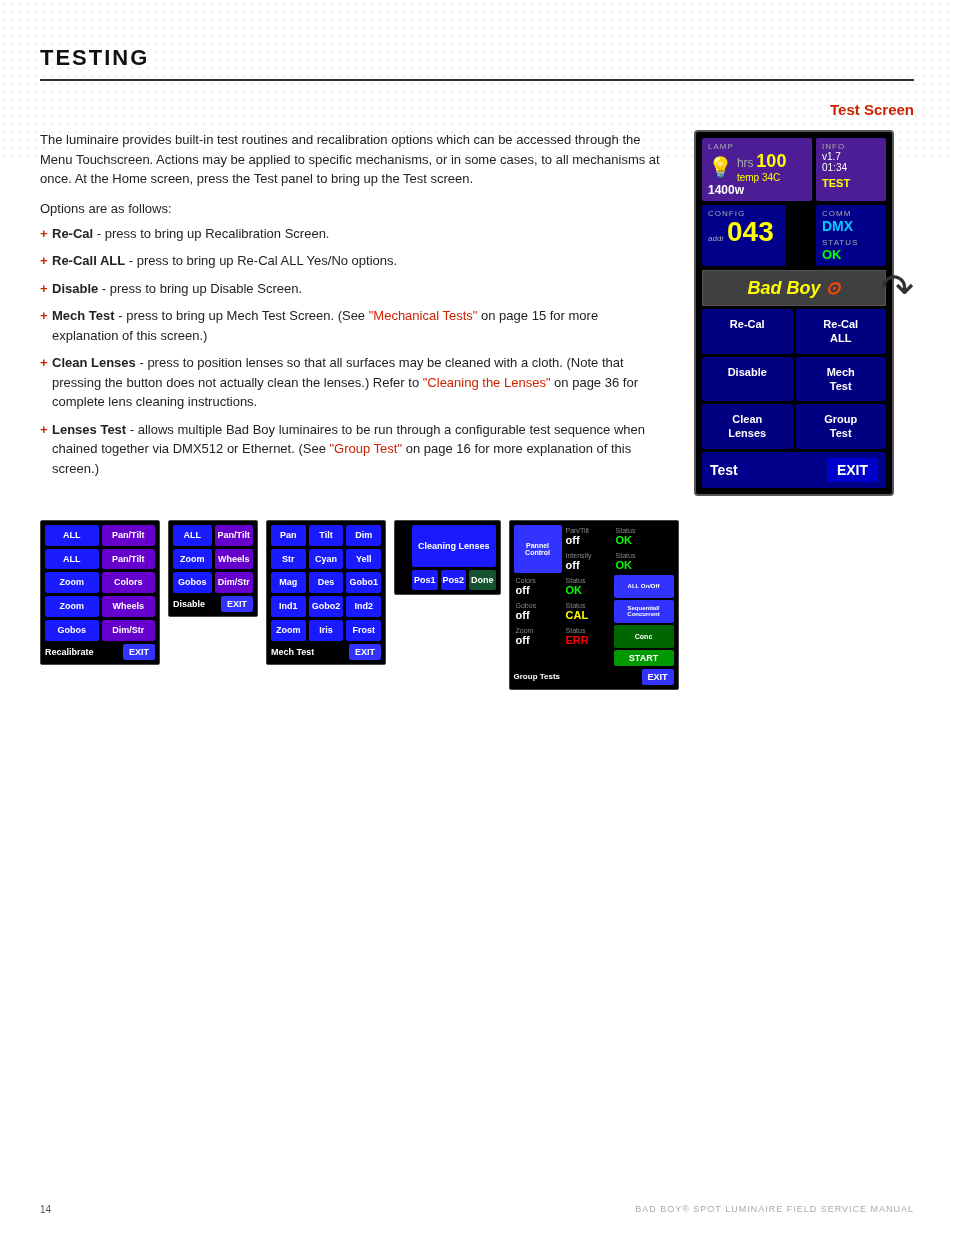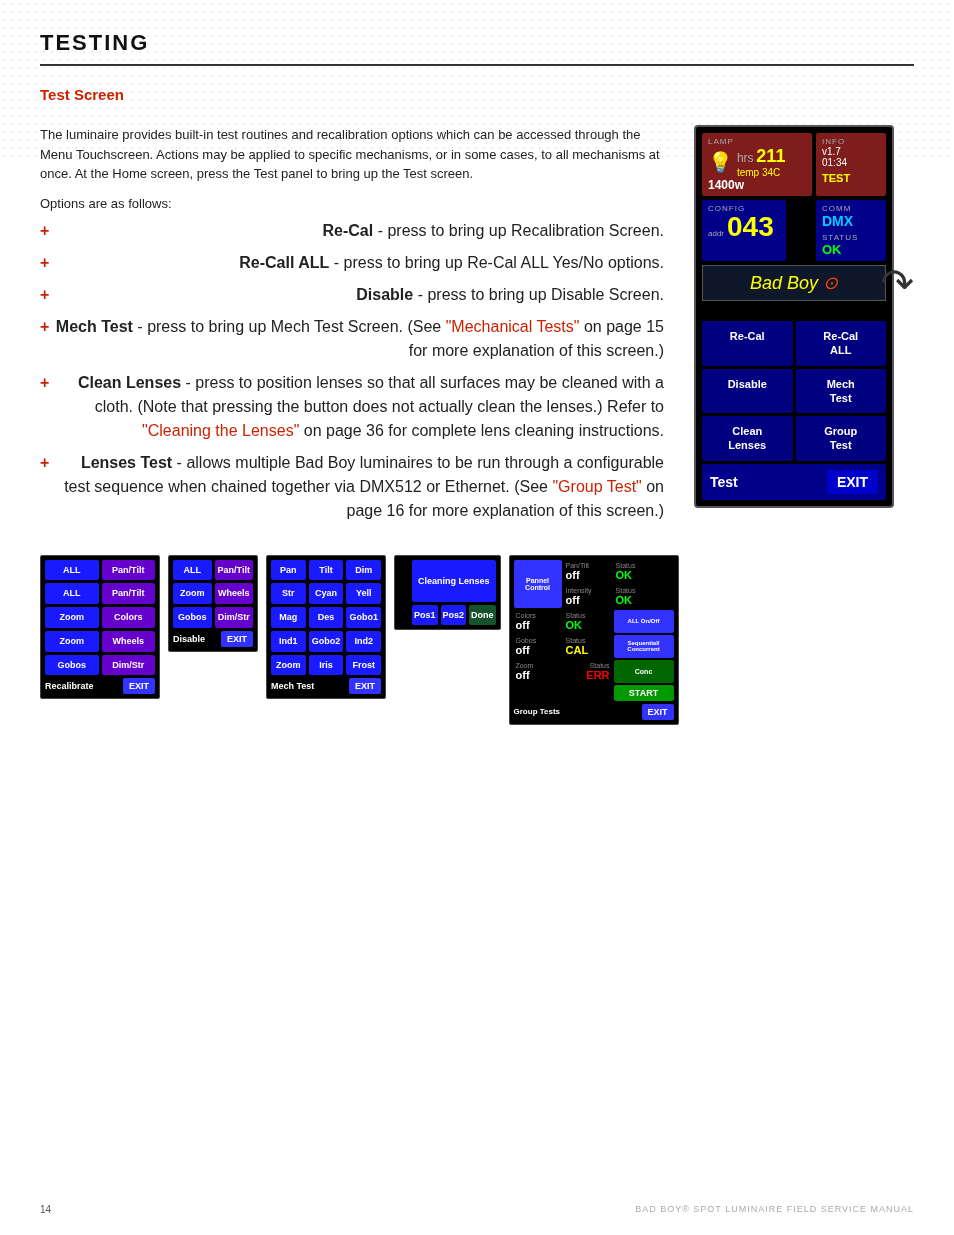--- a/index.html
+++ b/index.html
@@ -30,35 +30,37 @@
       position: relative;
       z-index: 1;
       padding: 30px 40px 40px 40px;
     }
 
     
     .page-header {
       border-bottom: 2px solid #333;
       padding-bottom: 8px;
       margin-bottom: 20px;
+      margin-top: 15px;
     }
     .page-title {
       font-size: 22px;
       font-weight: 900;
       letter-spacing: 2px;
       text-transform: uppercase;
       color: #111;
     }
 
     
     .section-title {
       font-size: 15px;
       font-weight: bold;
       color: #cc2200;
-      margin-bottom: 22px;
+      margin-bottom: 12px;
+      text-align: right;
     }
 
     
     .two-col {
       display: flex;
       gap: 30px;
       align-items: flex-start;
     }
     .text-col {
       flex: 1;
@@ -76,24 +78,23 @@
       margin-bottom: 8px;
       font-size: 13px;
     }
     .options-list {
       list-style: none;
       padding: 0;
     }
     .options-list li {
       margin-bottom: 8px;
       line-height: 1.5;
-      font-size: 16px;
+      font-size: 13px;
       padding-left: 12px;
       position: relative;
-      text-align: right;
     }
     .options-list li::before {
       content: '+';
       position: absolute;
       left: 0;
       color: #cc2200;
       font-weight: bold;
     }
     .options-list li b {
       font-weight: bold;
@@ -111,21 +112,21 @@
       padding: 6px;
       color: #fff;
       font-size: 10px;
     }
     .device-top {
       display: flex;
       gap: 4px;
       margin-bottom: 4px;
     }
     .device-panel {
-      background: #7f1d1d;
+      background: #4c1d95;
       padding: 4px 6px;
       border-radius: 2px;
     }
     .device-panel.lamp-panel {
       flex: 1;
     }
     .device-panel.info-panel {
       flex: 0 0 70px;
     }
     .panel-label {
@@ -186,29 +187,29 @@
       color: #00ccff;
       font-size: 14px;
       font-weight: bold;
     }
     .status-ok {
       color: #00ff00;
       font-size: 13px;
       font-weight: bold;
     }
     .bad-boy-banner {
-      background: #0f172a;
+      background: #404040;
       text-align: center;
       padding: 6px 0;
       font-size: 18px;
-      font-weight: 400;
+      font-weight: 700;
       font-style: italic;
       color: #ffff00;
       border: 1px solid #555;
-      margin-bottom: 20px;
+      margin-bottom: 3px;
       position: relative;
     }
     .bad-boy-arrow {
       position: absolute;
       right: -28px;
       top: 50%;
       transform: translateY(-50%);
       font-size: 40px;
       color: #333;
     }
@@ -442,21 +443,21 @@
 
     <div class="screen-col">
       <div class="device-screen">
 
         <div class="device-top">
           <div class="device-panel lamp-panel">
             <div class="panel-label">LAMP</div>
             <div class="lamp-row">
               <span class="bulb-icon">💡</span>
               <div>
-                <div><span style="font-size:12px;color:#aaa;">hrs</span> <span class="lamp-hrs">211</span></div>
+                <div><span style="font-size:12px;color:#aaa;">hrs</span> <span class="lamp-hrs">100</span></div>
                 <div><span class="lamp-temp">temp 34C</span></div>
               </div>
             </div>
             <div class="lamp-watt">1400w</div>
           </div>
           <div class="device-panel info-panel">
             <div class="panel-label">INFO</div>
             <div class="info-version">v1.7</div>
             <div class="info-version">01:34</div>
             <div class="info-test">TEST</div>
@@ -613,21 +614,21 @@
         <div style="background:#000;padding:2px;">
           <div style="color:#888;font-size:7px;">Status</div>
           <div class="g-cal" style="font-size:11px;font-weight:bold;">CAL</div>
         </div>
         <div class="g-side-btn" style="font-size:6px;">Sequential/<br>Concurrent</div>
 
         <div style="background:#000;padding:2px;">
           <div style="color:#888;font-size:7px;">Zoom</div>
           <div style="color:#fff;font-size:11px;font-weight:bold;">off</div>
         </div>
-        <div style="background:#000;padding:2px;text-align:right;">
+        <div style="background:#000;padding:2px;">
           <div style="color:#888;font-size:7px;">Status</div>
           <div class="g-err" style="font-size:11px;font-weight:bold;">ERR</div>
         </div>
         <div class="g-side-btn green">Conc</div>
 
         <div style="background:#000;"></div>
         <div style="background:#000;"></div>
         <div class="g-side-btn start">START</div>
       </div>
       <div class="group-bottom">

